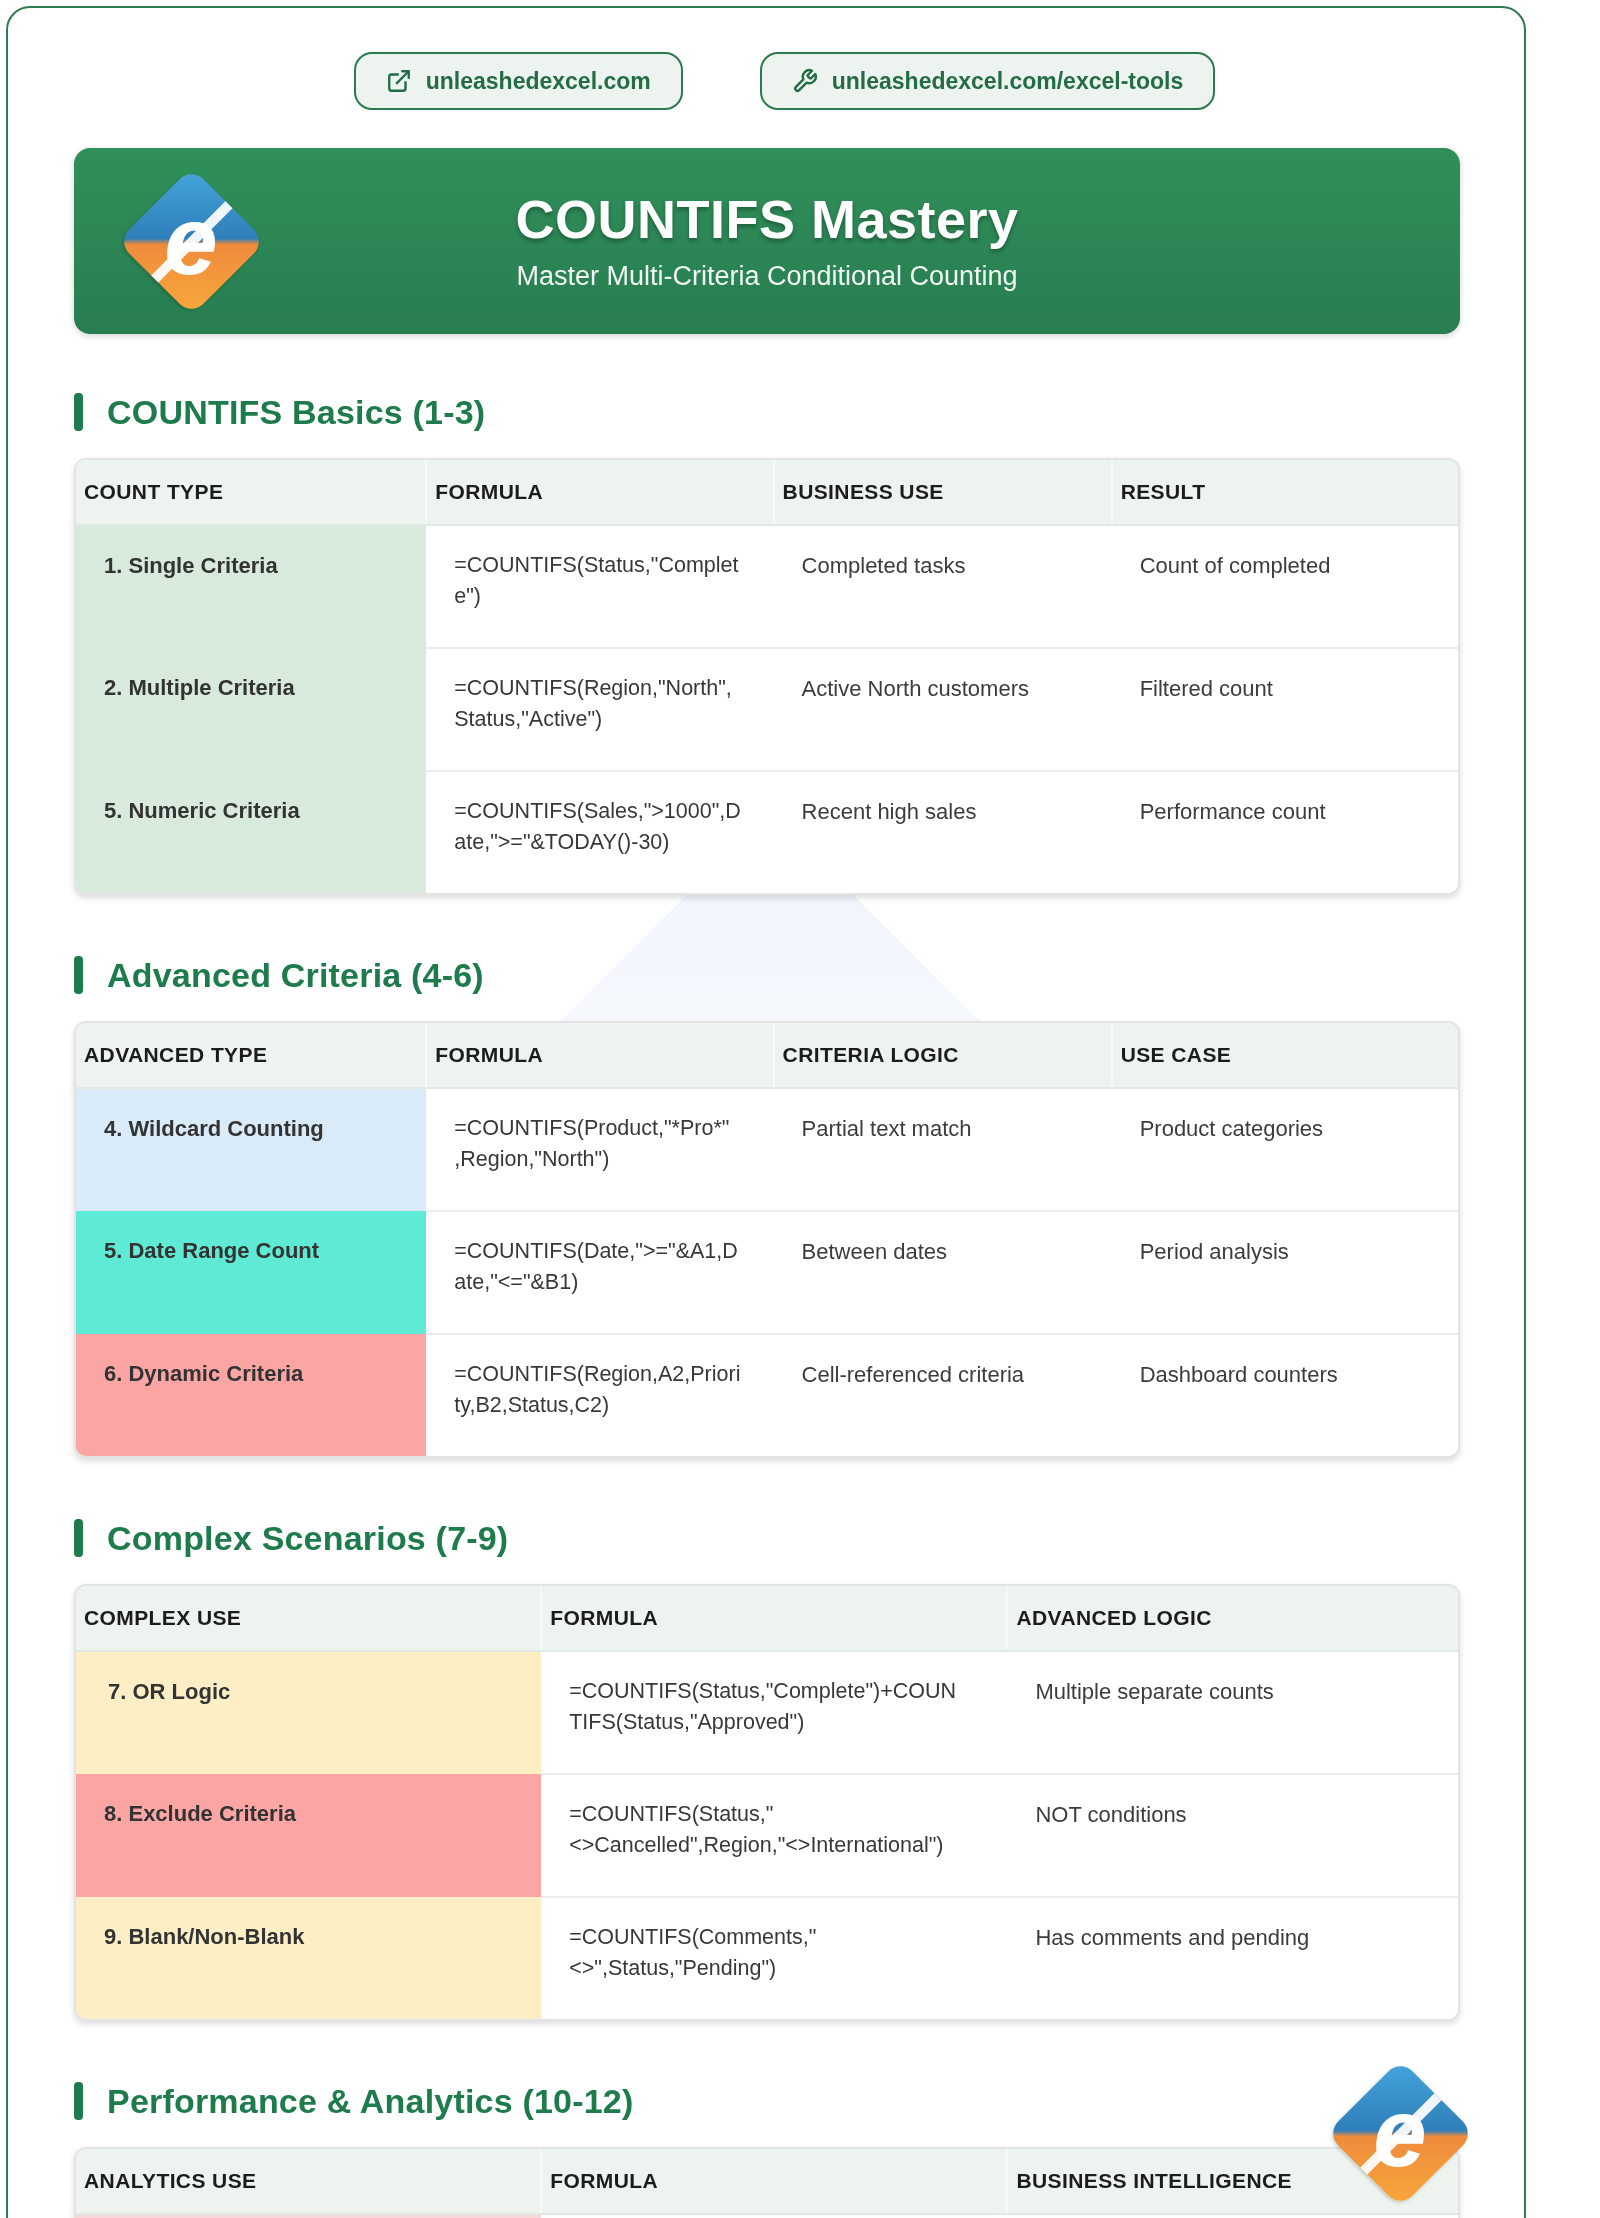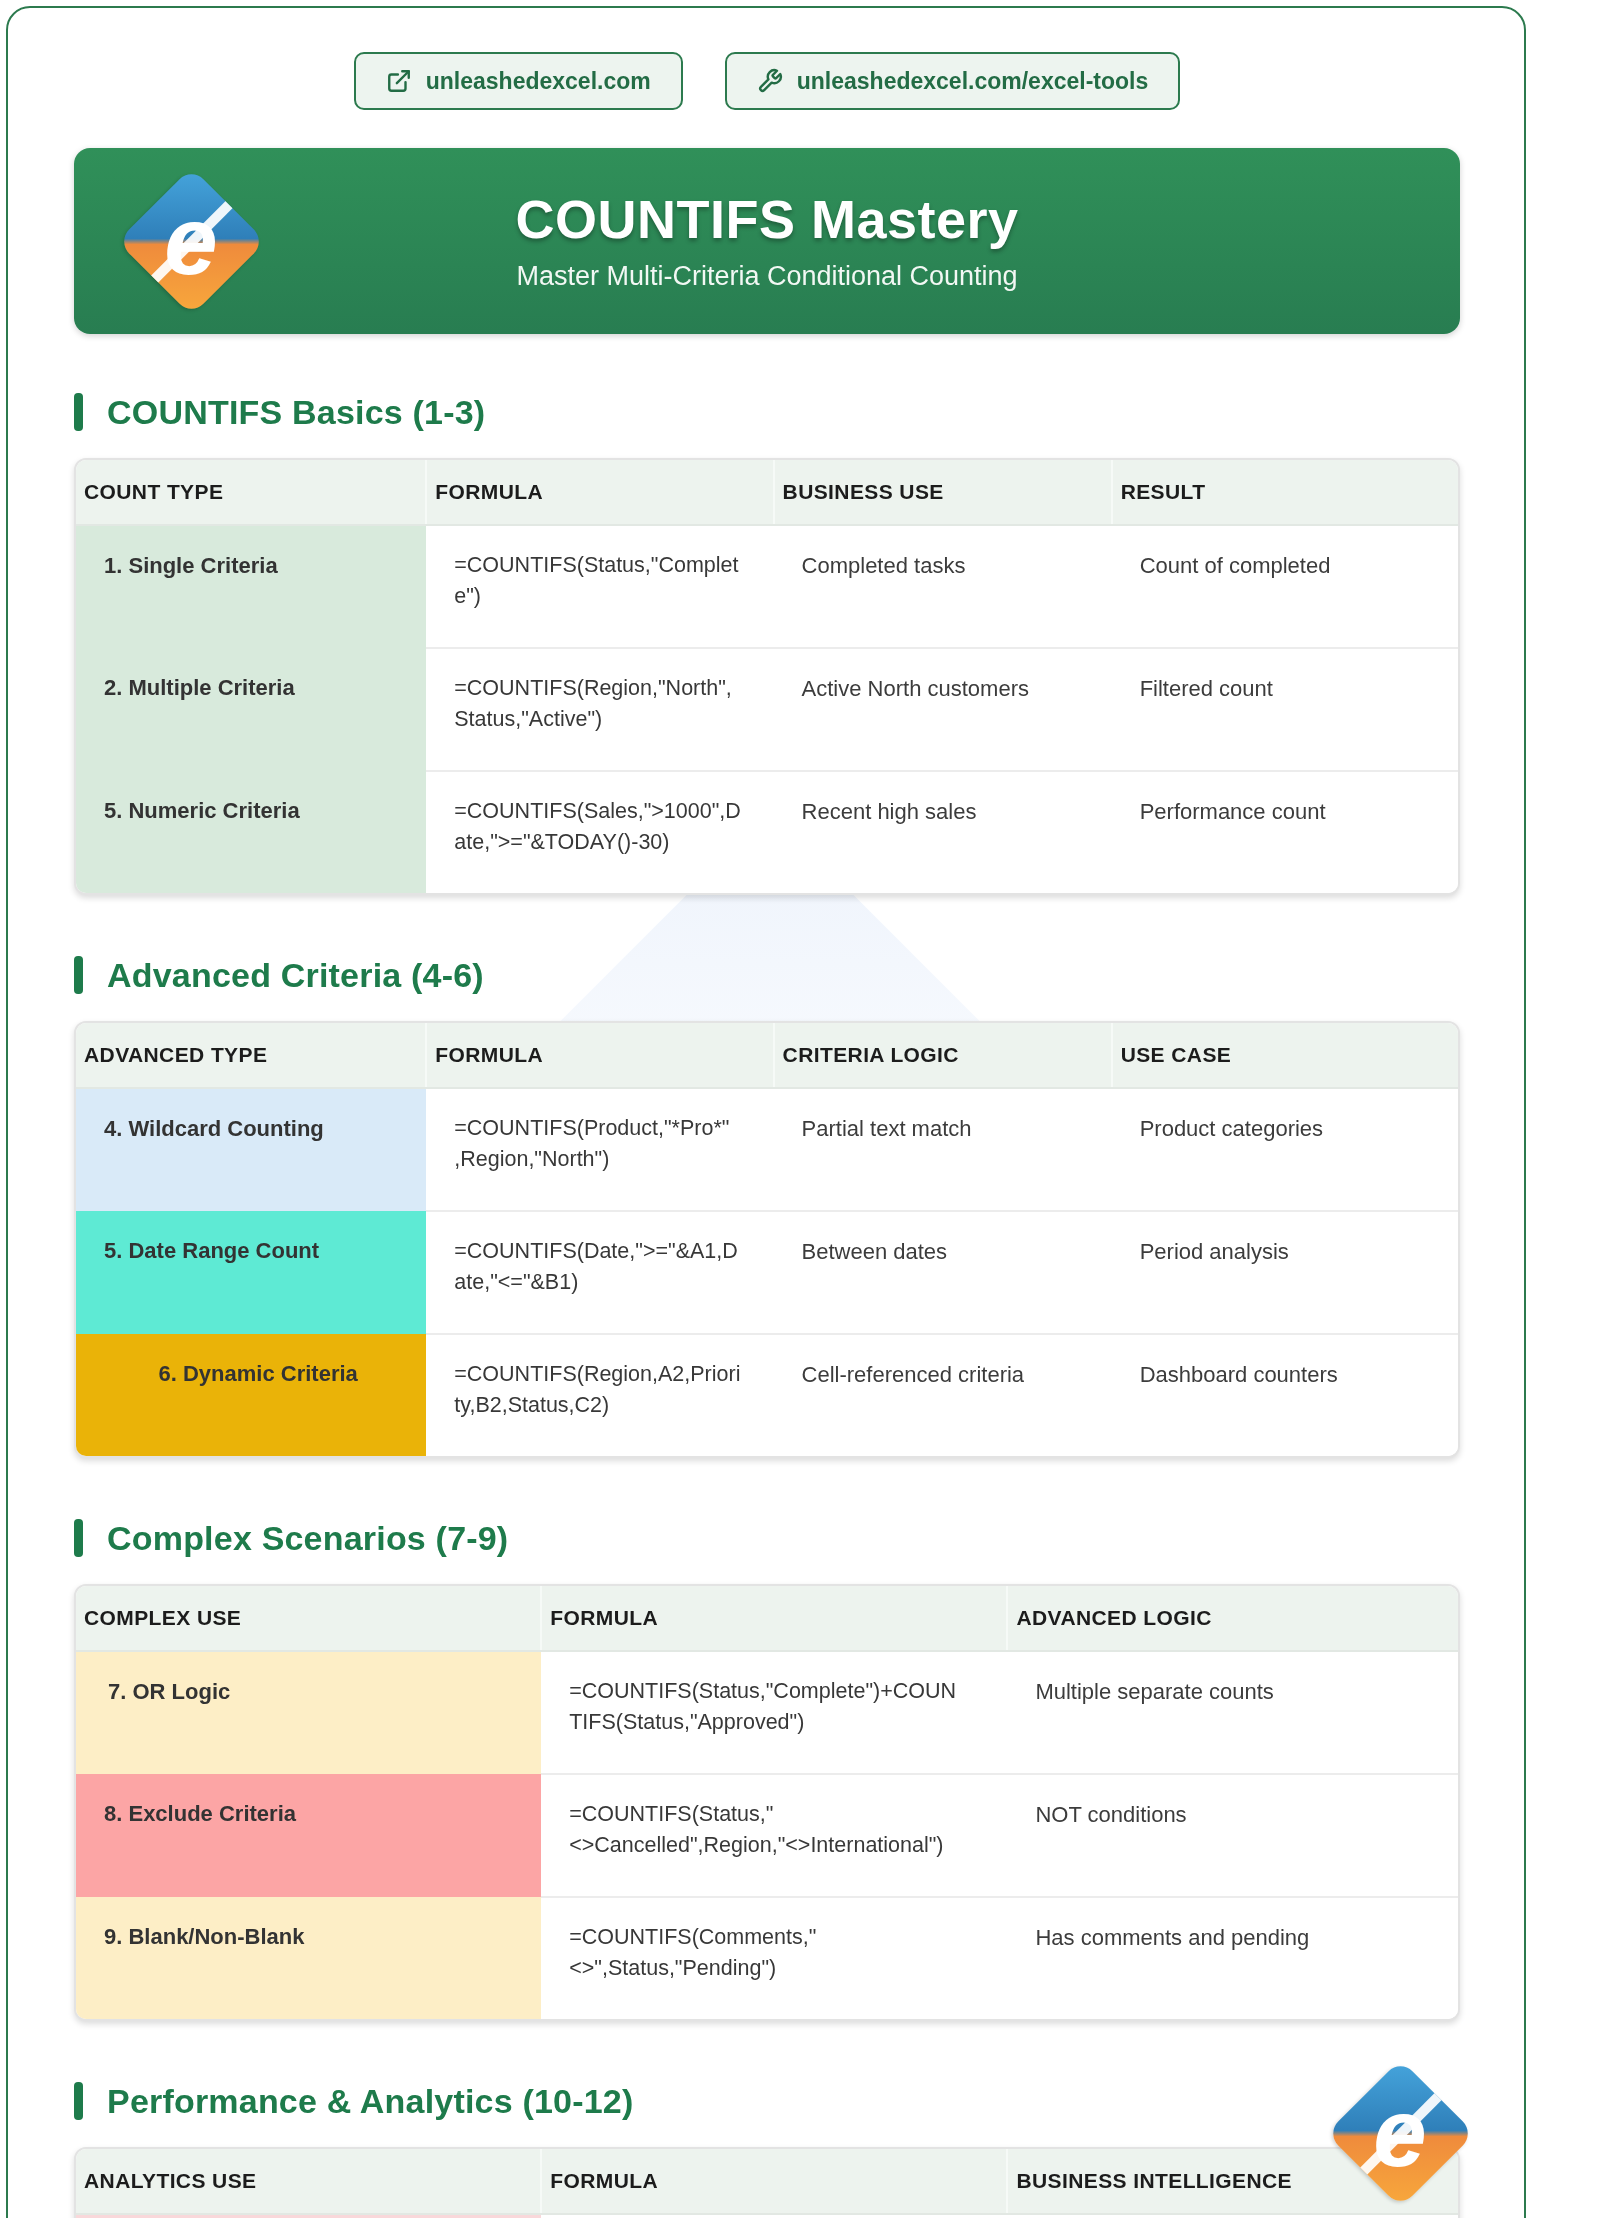--- a/index.html
+++ b/index.html
@@ -15,22 +15,22 @@
     position:absolute;left:566px;top:896px;width:408px;height:408px;
     transform:rotate(45deg);border-radius:40px;opacity:.55;z-index:0;
     background:linear-gradient(135deg,#dfe9f9 0%,#f1f6fd 46%,#fdf4e4 54%,#fbe7cd 100%);
   }
   .content{position:relative;z-index:1;margin-left:74px;width:1386px;padding-top:52px;}
 
   
   .badges{display:flex;justify-content:center;gap:42px;margin-bottom:38px;}
   .badge{
     display:flex;align-items:center;gap:14px;height:58px;padding:0 30px;
-    background:#edf4ef;border:2px solid #2c7a4e;border-radius:10px;
-    color:#236c45;font-size:23px;font-weight:700;text-decoration:none;box-sizing:border-box;
+    background:#edf4ef;border:2px solid #2c7a4e;border-radius:18px;
+    color:#236c45;font-size:23px;font-weight:700;text-decoration:none;box-sizing:border-box;margin-left:35px;
   }
   .badge svg{flex:0 0 auto;}
 
   
   .banner{
     position:relative;height:186px;border-radius:16px;
     background:linear-gradient(180deg,#309059 0%,#287d51 100%);
     display:flex;flex-direction:column;align-items:center;justify-content:center;
     box-shadow:0 2px 6px rgba(0,0,0,.18);
   }
@@ -185,21 +185,21 @@
                 <td class="sep">Product categories</td>
               </tr>
               <tr>
                 <td class="label" style="background: #5eead4;">5. Date Range Count</td>
                 <td class="formula sep">=COUNTIFS(Date,"&gt;="&amp;A1,D
 ate,"&lt;="&amp;B1)</td>
                 <td class="sep">Between dates</td>
                 <td class="sep">Period analysis</td>
               </tr>
               <tr>
-                <td class="label" style="background: #eab308; text-align: center;">6. Dynamic Criteria</td>
+                <td class="label" style="background: #fca5a5;">6. Dynamic Criteria</td>
                 <td class="formula sep">=COUNTIFS(Region,A2,Priori
 ty,B2,Status,C2)</td>
                 <td class="sep">Cell-referenced criteria</td>
                 <td class="sep">Dashboard counters</td>
               </tr>
             </tbody>
           </table>
         </div>
       </section>
       <section class="section">

